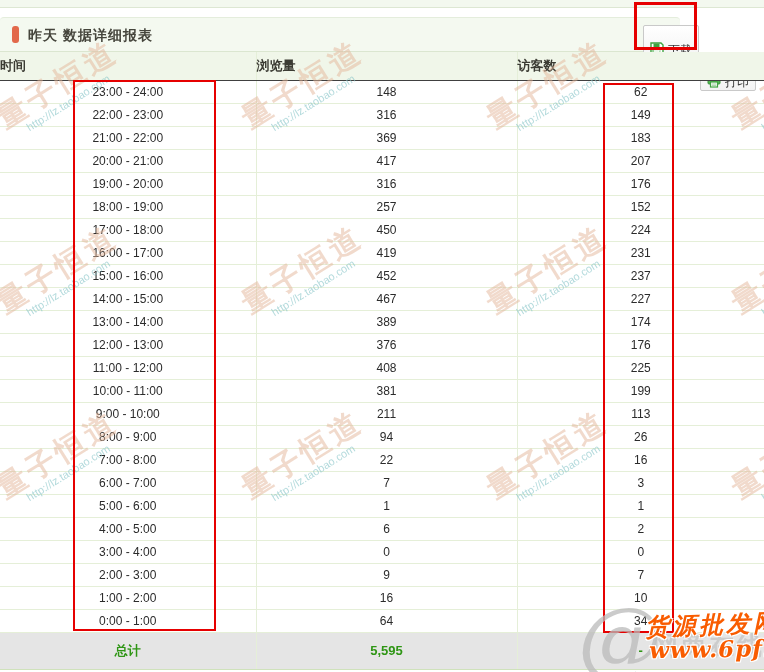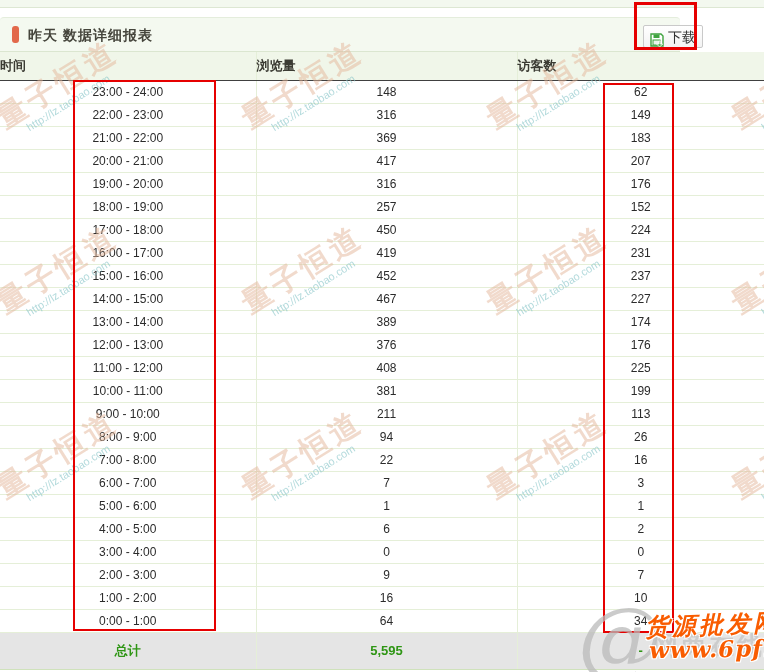--- a/index.html
+++ b/index.html
@@ -33,27 +33,27 @@
   }
   .title {
     position: absolute; left: 28px; top: 9px;
     font-size: 14px; font-weight: bold; color: #45453c;
     letter-spacing: 1px;
     white-space: nowrap;
   }
   .btn {
     position: absolute; top: 7px;
     height: 23px;
-    display: flex; align-items: flex-end; gap: 4px;
-    padding: 0 6px;
+    display: flex; align-items: flex-start; gap: 4px;
+    padding: 16px 6px;
     background: linear-gradient(#ffffff, #f3f3f3);
     border: 1px solid #c9c9c9;
     border-radius: 2px;
     font-family: inherit;
-    font-size: 14px; color: #333;
+    font-size: 12px; color: #333;
     cursor: pointer;
     white-space: nowrap;
   }
   .btn-download { left: 643px; }
   .btn-print { left: 700px; margin-top: 32px; }
   .btn svg { display: block; }
 
   table.report {
     position: absolute; left: 0; top: 52px;
     width: 764px;

